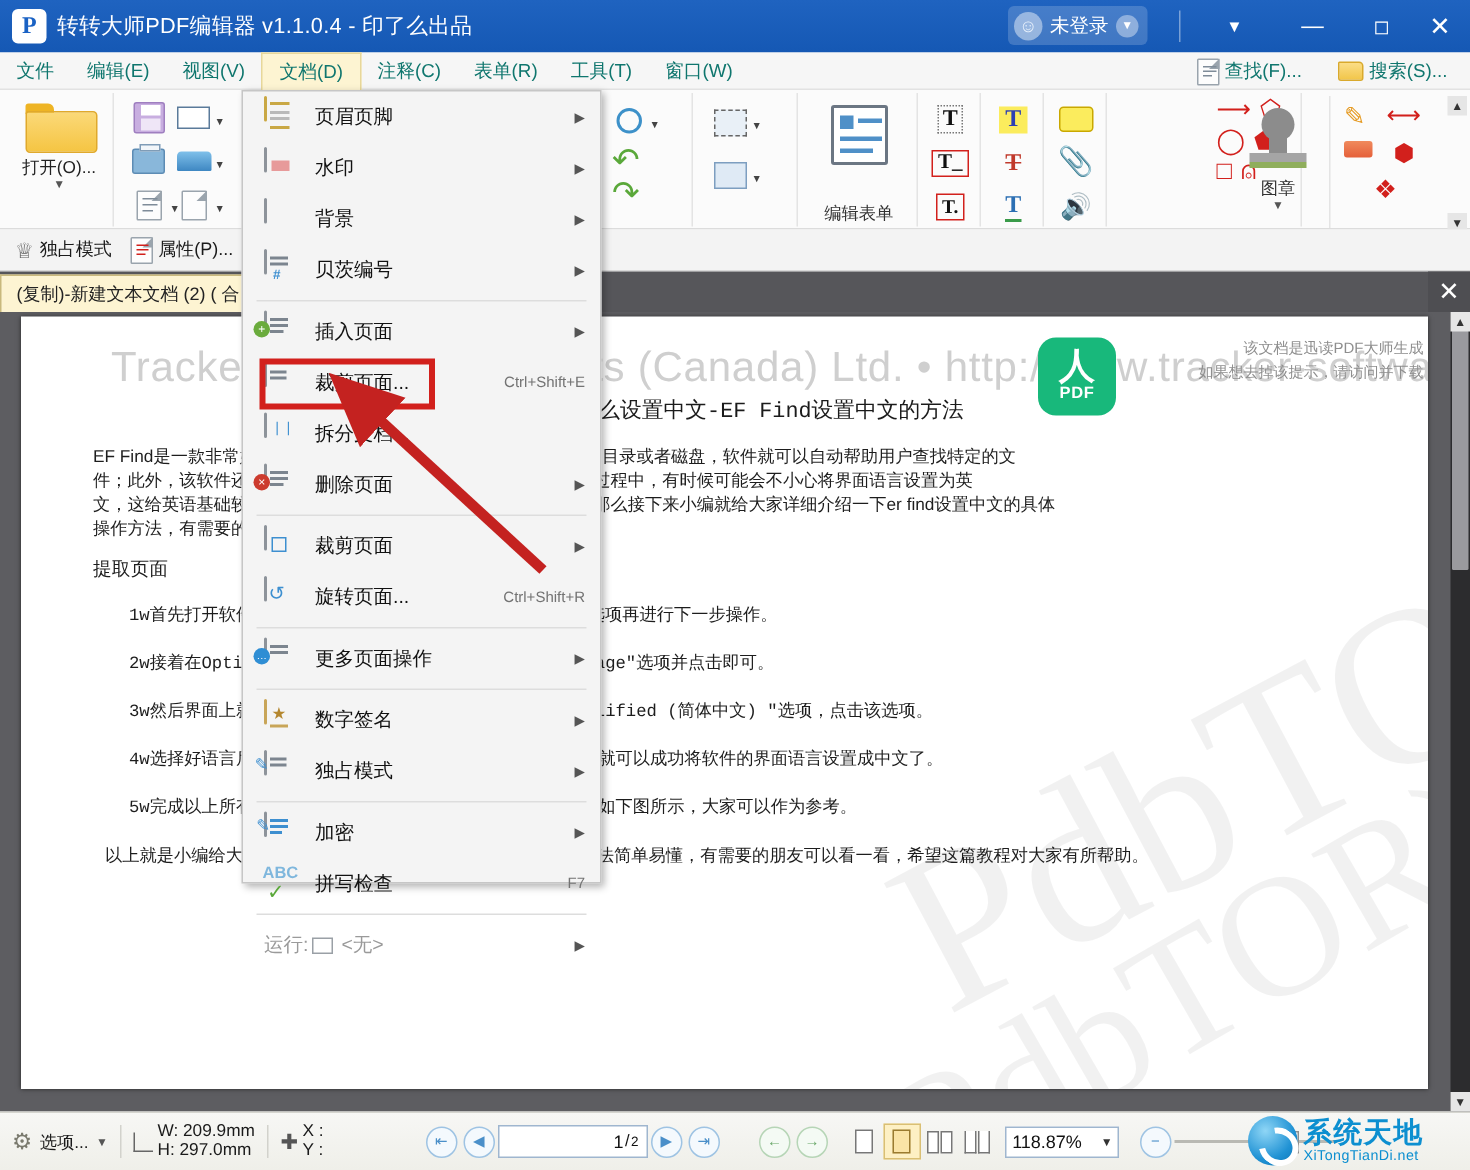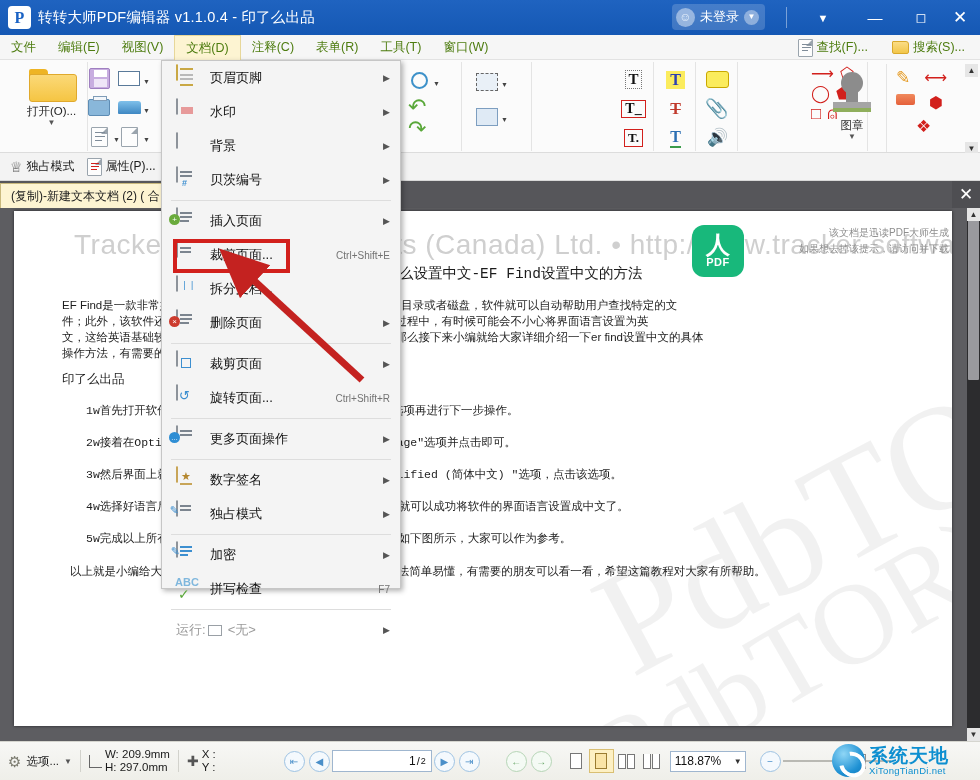--- a/index.html
+++ b/index.html
@@ -67,21 +67,21 @@
   
   .menubar {
     position: absolute; left: 0; top: 35px; width: 980px; height: 25px;
     background: #f6f6f6;
     border-bottom: 1px solid #e2e2e2;
     display: flex; align-items: center;
   }
   .menu-item {
     height: 25px; padding: 0 11px;
     display: flex; align-items: center;
-    font-size: 12.5px; color: #4d7c0f; white-space: nowrap;
+    font-size: 12.5px; color: #0f766e; white-space: nowrap;
   }
   .menu-item.active {
     background: #fdf4d2; border: 1px solid #e7d79a; border-bottom: none;
     height: 26px; margin-bottom: -1px;
   }
   .find-group {
     position: absolute; right: 4px; top: 0; height: 25px;
     display: flex; align-items: center; gap: 2px;
   }
 
@@ -387,21 +387,21 @@
       </div>
       <div class="menu-item" style="gap:4px;">
         <span style="width:17px;height:13px;background:linear-gradient(#fbdd86,#f2c64a);border:1px solid #d9a92c;border-radius:1px 3px 2px 2px;display:inline-block;"></span>
         <span>搜索(S)...</span>
       </div>
     </div>
   </div>
 
   <div class="ribbon">
 
-    <div class="rgroup" style="left:16px;width:72px;">
+    <div class="rgroup" style="left:4px;width:72px;">
       <div class="big-btn">
         <span class="ico-folder"></span>
         <span style="font-size:11.5px;color:#222;margin-top:3px;">打开(O)...</span>
         <span class="caret-sm">▼</span>
       </div>
     </div>
 
     <div class="rgroup" style="left:78px;width:116px;">
       <div class="ribbon-row" style="margin:3px 0 0 6px;">
         <div class="sm-btn">
@@ -493,20 +493,31 @@
         </div>
       </div>
       <div class="ribbon-row" style="margin:8px 0 0 8px;">
         <div class="sm-btn">
           <span style="width:22px;height:18px;border:1px solid #7d9ec0;background:#dfeaf5;display:block;"></span>
           <span class="dd">▼</span>
         </div>
       </div>
     </div>
 
+    <div class="rgroup" style="left:534px;width:78px;">
+      <div class="big-btn" style="padding-top:8px;">
+        <span style="width:38px;height:40px;background:#fff;border:2px solid #6b7683;border-radius:2px;display:block;position:relative;">
+          <i style="position:absolute;left:4px;top:5px;width:9px;height:9px;background:#4f90c8;display:block;"></i>
+          <i style="position:absolute;left:16px;top:7px;width:16px;height:3px;background:#4f90c8;display:block;"></i>
+          <i style="position:absolute;left:4px;top:19px;width:28px;height:3px;background:#4f90c8;display:block;"></i>
+          <i style="position:absolute;left:4px;top:27px;width:22px;height:3px;background:#4f90c8;display:block;"></i>
+        </span>
+        <span class="glabel">编辑表单</span>
+      </div>
+    </div>
 
     <div class="rgroup" style="left:614px;width:40px;">
       <div class="sm-btn" style="margin:4px auto 0;">
         <span style="font-family:'Liberation Serif',serif;font-weight:bold;font-size:15px;color:#111;border:1px dotted #777;padding:0 2px;">T</span>
       </div>
       <div class="sm-btn" style="margin:2px auto 0;">
         <span style="font-family:'Liberation Serif',serif;font-weight:bold;font-size:14px;color:#111;border:1.5px solid #d2201c;padding:0 3px;">T_</span>
       </div>
       <div class="sm-btn" style="margin:2px auto 0;">
         <span style="font-family:'Liberation Serif',serif;font-weight:bold;font-size:13px;color:#111;border:1.5px solid #d2201c;padding:0 3px;">T.</span>
@@ -635,21 +646,21 @@
         </div>
 
         <div class="big-wm">PdbTOR)</div>
         <div class="big-wm2">PdbTOR)</div>
 
         <div class="body-line" style="left:48px;top:86px;">        EF Find是一款非常好用的文件搜索软件，用户在软件中输入单词、目录或者磁盘，软件就可以自动帮助用户查找特定的文</div>
         <div class="body-line" style="left:48px;top:102px;">件；此外，该软件还具备高速的查找特性。我们在下载这法软件的过程中，有时候可能会不小心将界面语言设置为英</div>
         <div class="body-line" style="left:48px;top:118px;">文，这给英语基础较差的用户带来了困扰，想要设置中文的方法。那么接下来小编就给大家详细介绍一下er find设置中文的具体</div>
         <div class="body-line" style="left:48px;top:134px;">操作方法，有需要的朋友可以一起来看一看。</div>
 
-        <div class="body-line" style="left:48px;top:160px;font-size:12.5px;">印了么出品</div>
+        <div class="body-line" style="left:48px;top:160px;font-size:12.5px;">提取页面</div>
 
         <div class="body-line mono" style="left:72px;top:192px;">1w首先打开软件，在界面上方找到"Options"选项，点击该选项再进行下一步操作。</div>
         <div class="body-line mono" style="left:72px;top:224px;">2w接着在Options选项下，我们在下拉框的底部找到"Language"选项并点击即可。</div>
         <div class="body-line mono" style="left:72px;top:256px;">3w然后界面上就会出现下拉框，在其中找到"Chinese Simplified (简体中文) "选项，点击该选项。</div>
         <div class="body-line mono" style="left:72px;top:288px;">4w选择好语言后，界面下方会出现一个确定按钮，点击该按钮就可以成功将软件的界面语言设置成中文了。</div>
         <div class="body-line mono" style="left:72px;top:320px;">5w完成以上所有步骤后，就可以看到软件的界面变成中文了，如下图所示，大家可以作为参考。</div>
         <div class="body-line" style="left:56px;top:352px;">以上就是小编给大家整理的EF Find设置中文的具体操作方法，方法简单易懂，有需要的朋友可以看一看，希望这篇教程对大家有所帮助。</div>
 
       </div>
     </div>

